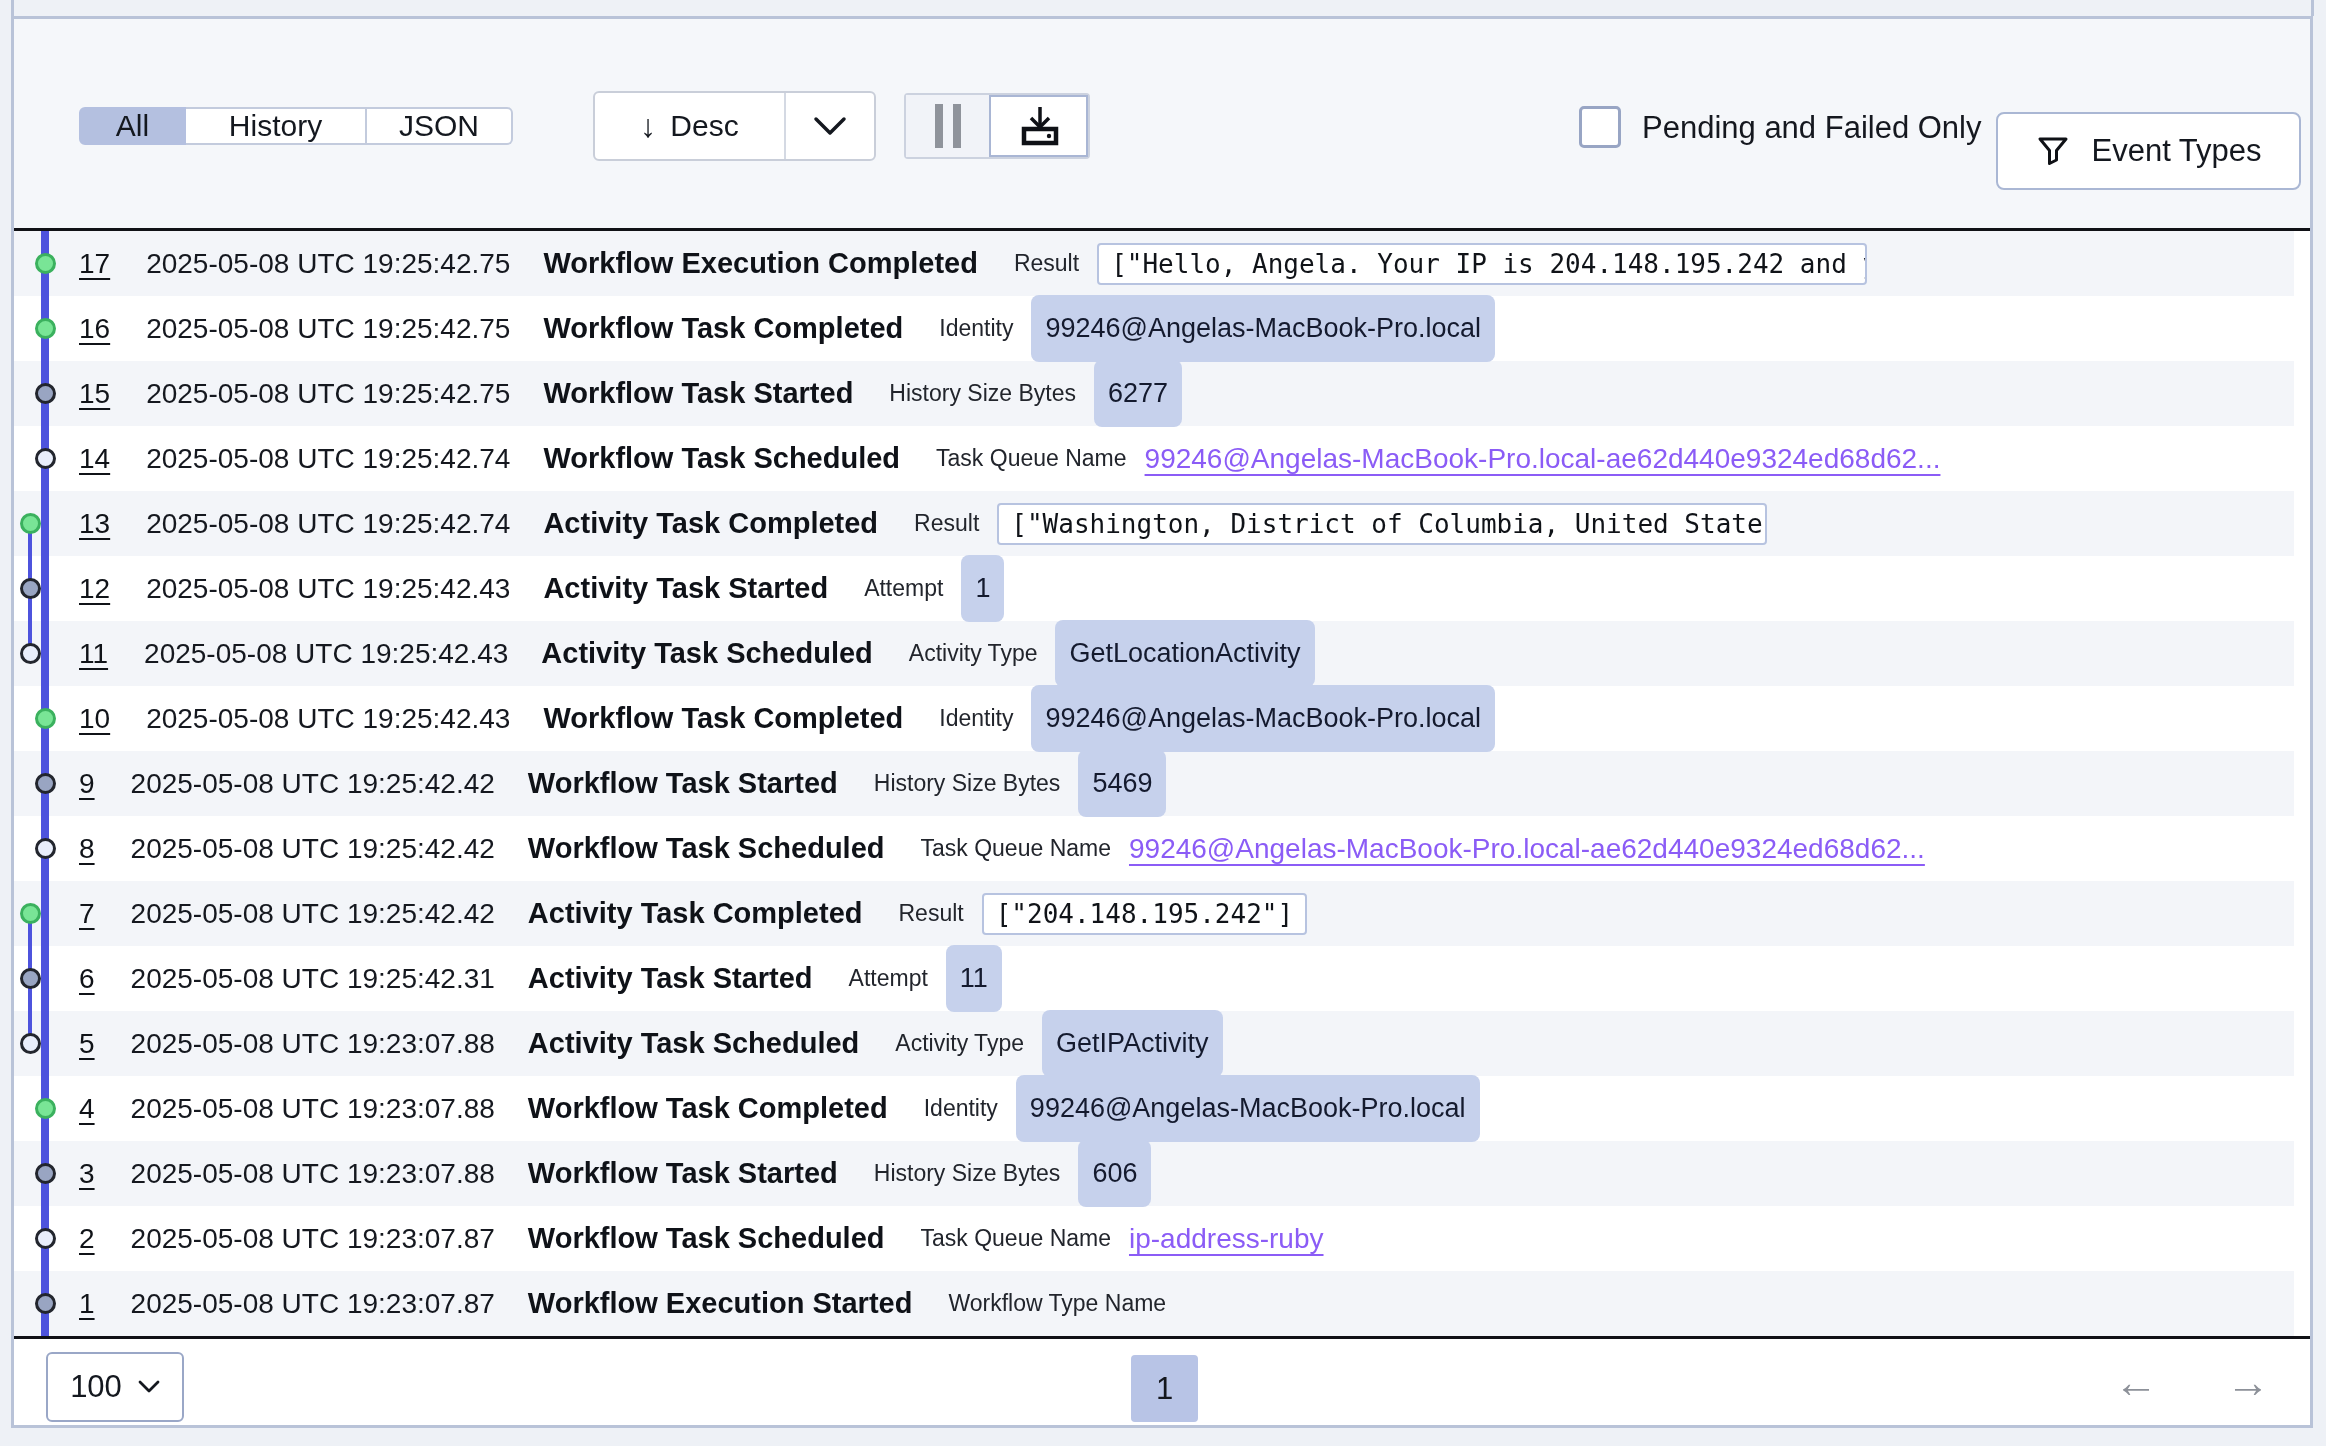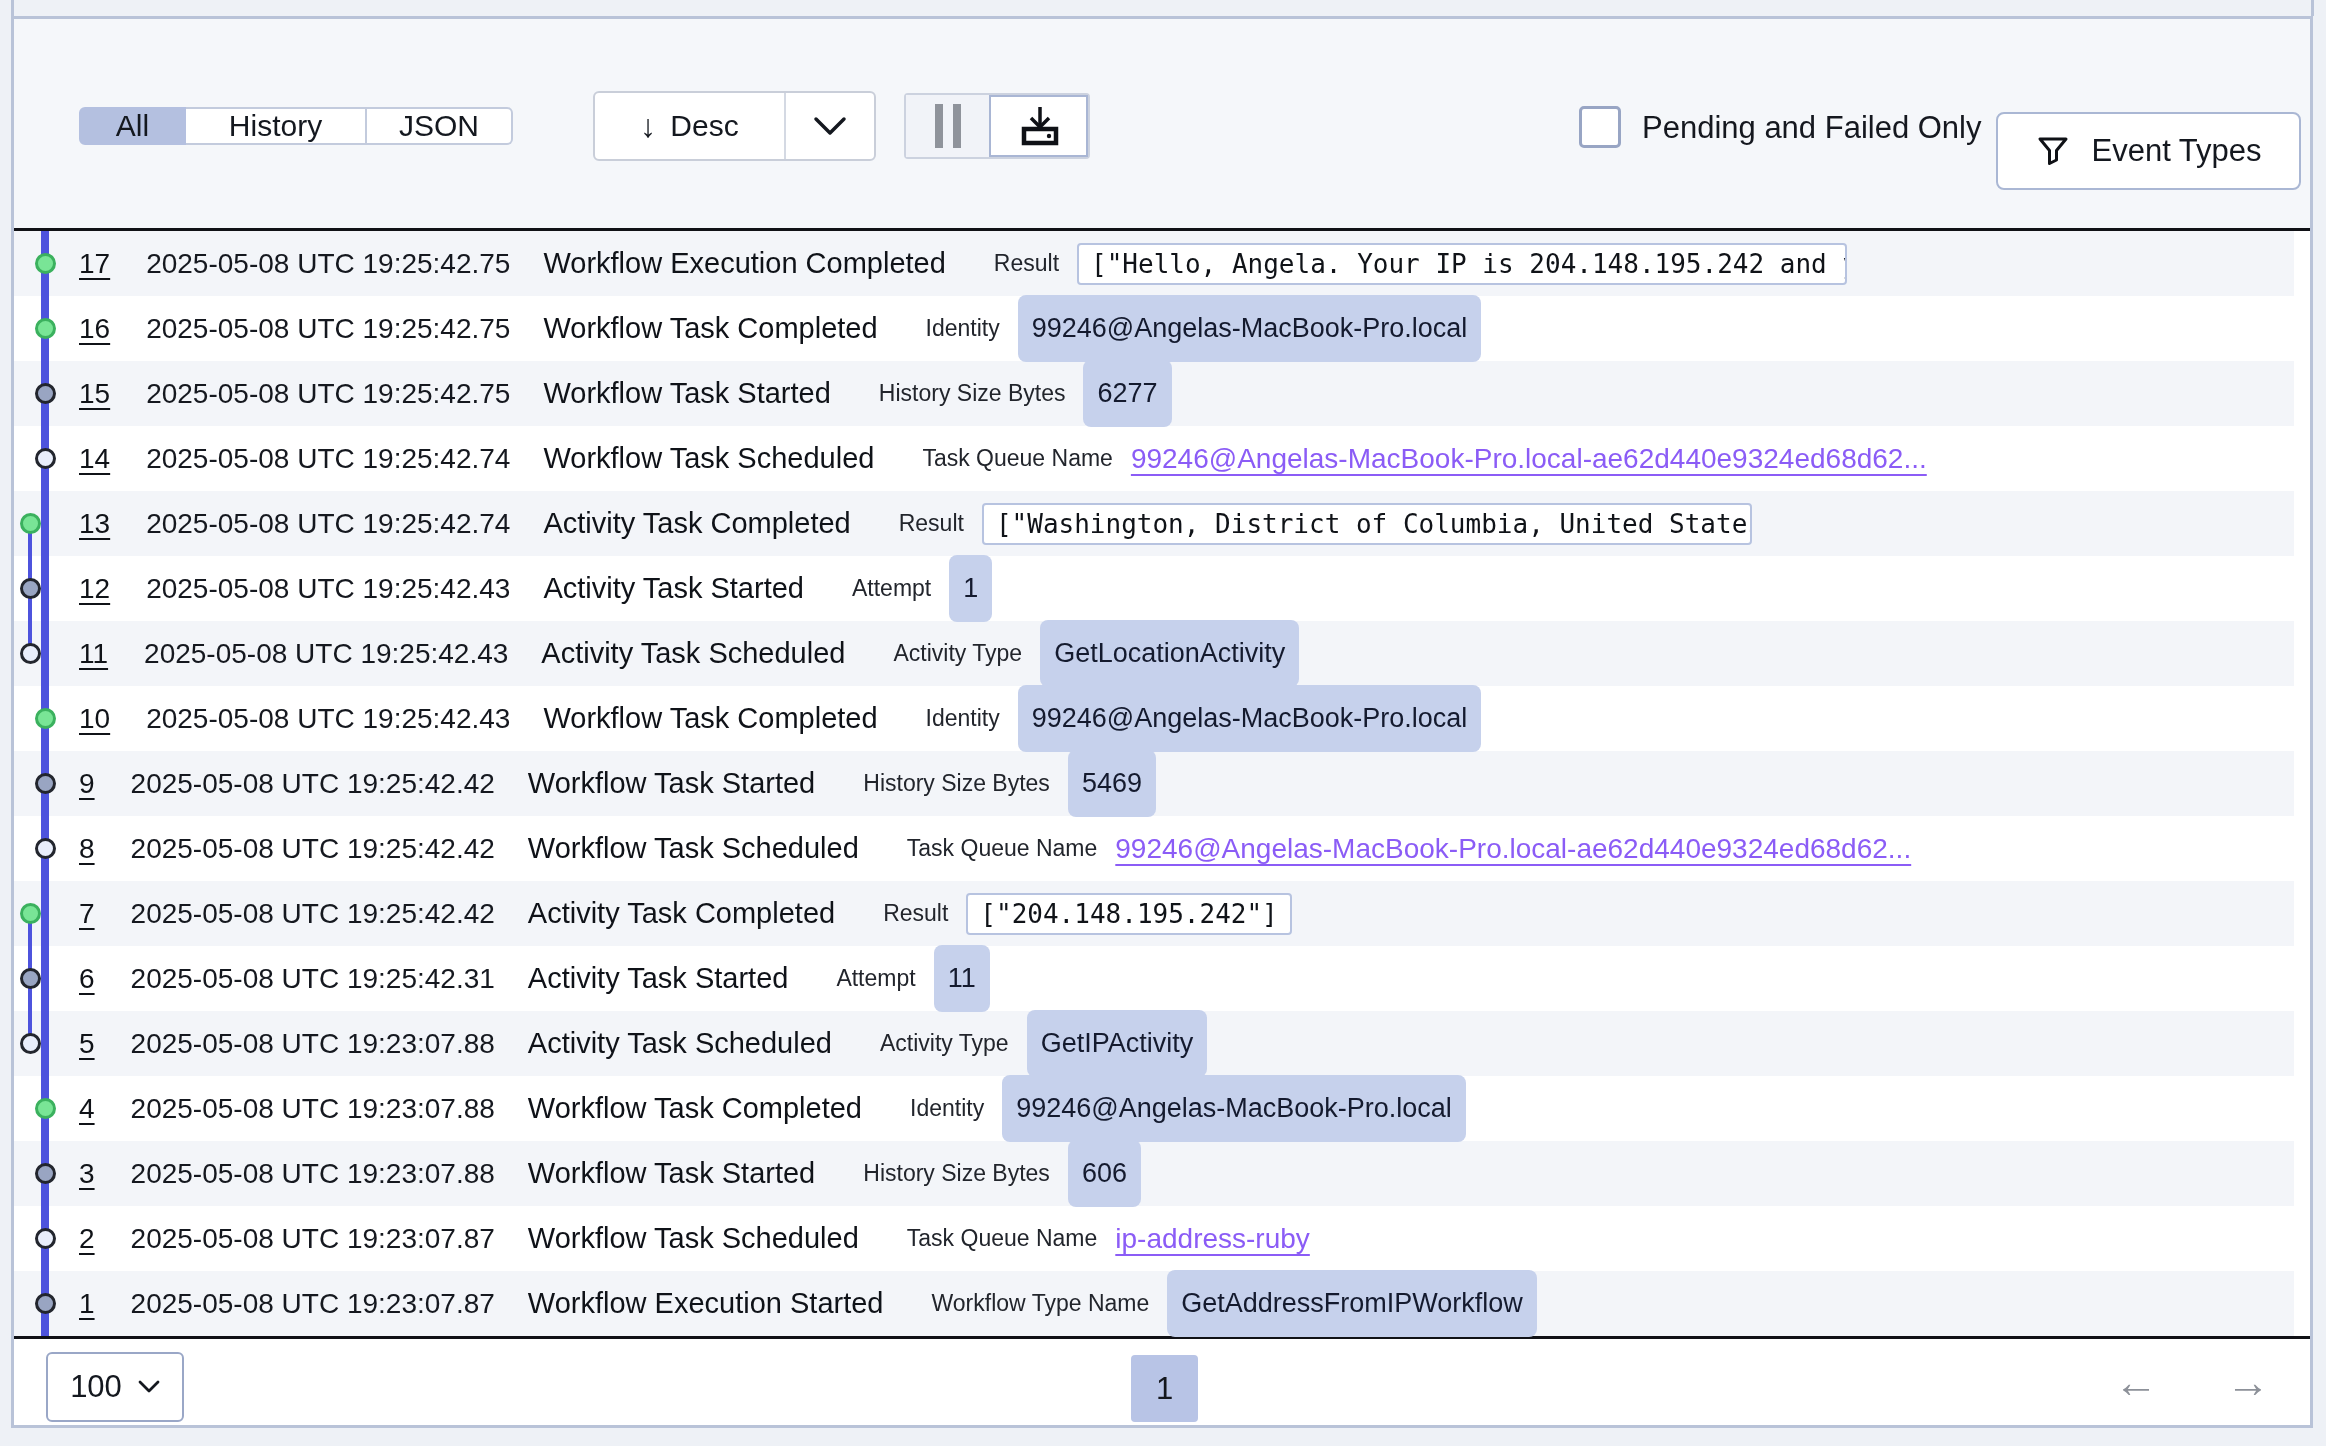--- a/index.html
+++ b/index.html
@@ -59,21 +59,21 @@
   .dot { position:absolute; width:21px; height:21px; border-radius:50%; border:3px solid #23262e; }
   .dot.completed { background:#79e596; border-color:#3bb15e; }
   .dot.started   { background:#99a5c2; }
   .dot.scheduled { background:#e9eefb; }
   #rows { position:absolute; left:0; top:0; right:16px; }
   .event-row { height:65px; display:flex; align-items:center; padding-left:65px; }
   .event-row.alt { background:#f3f5f9; }
   .ev-num { font-size:28px; text-decoration:underline; text-underline-offset:5px;
     margin-right:36px; cursor:pointer; color:#101318; }
   .ev-time { font-size:28px; margin-right:33px; color:#15181f; white-space:nowrap; }
-  .ev-name { font-size:29px; font-weight:400; margin-right:48px; color:#0f1218; white-space:nowrap; }
+  .ev-name { font-size:29px; font-weight:700; margin-right:36px; color:#0f1218; white-space:nowrap; }
   .ev-label { font-size:23px; margin-right:18px; color:#22252c; white-space:nowrap; }
   .ev-chip { font-size:27px; font-weight:500; background:#c6d1ec; color:#141a2e;
     border-radius:8px; padding:18px 14px; white-space:nowrap; }
   .ev-box { font-family:"DejaVu Sans Mono", monospace; font-size:26px; color:#101318;
     background:#fff; border:2px solid #b7c3e0; border-radius:4px; padding:4px 12px;
     white-space:nowrap; overflow:hidden; max-width:770px; }
   .ev-link { font-size:28px; text-decoration:underline; text-underline-offset:6px;
     color:#8b5cf6; cursor:pointer; white-space:nowrap; }
   
   #footer { position:absolute; left:0; top:1320px; right:0; bottom:0; background:#fff; }
@@ -254,21 +254,20 @@
           <span class="ev-time">2025-05-08 UTC 19:23:07.87</span>
           <span class="ev-name">Workflow Task Scheduled</span>
           <span class="ev-label">Task Queue Name</span>
           <span class="ev-link">ip-address-ruby</span>
         </div>
         <div class="event-row alt">
           <span class="ev-num">1</span>
           <span class="ev-time">2025-05-08 UTC 19:23:07.87</span>
           <span class="ev-name">Workflow Execution Started</span>
           <span class="ev-label">Workflow Type Name</span>
-          <span class="ev-chip">GetAddressFromIPWorkflow</span>
         </div>
       </div>
     <div id="rail">
         <div class="branch-line" style="top: 682px; height: 130px;"></div>
         <div class="branch-line" style="top: 292px; height: 130px;"></div>
       <div id="main-line"></div>
     <div class="dot completed" style="top: 22px; left: 21px;"></div>
         <div class="dot completed" style="top: 87px; left: 21px;"></div>
         <div class="dot started" style="top: 152px; left: 21px;"></div>
         <div class="dot scheduled" style="top: 217px; left: 21px;"></div>

